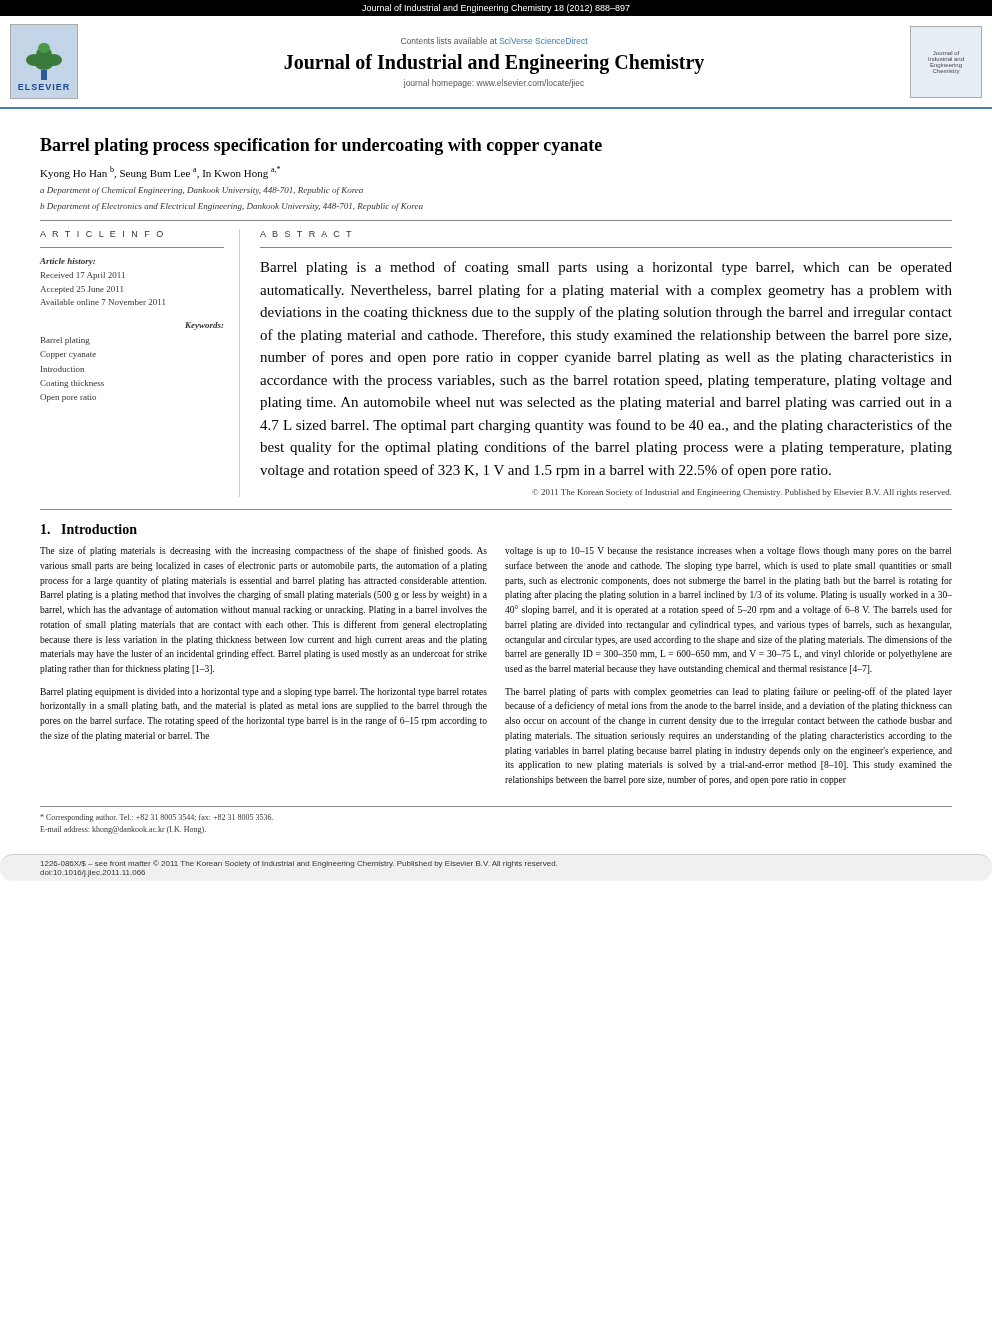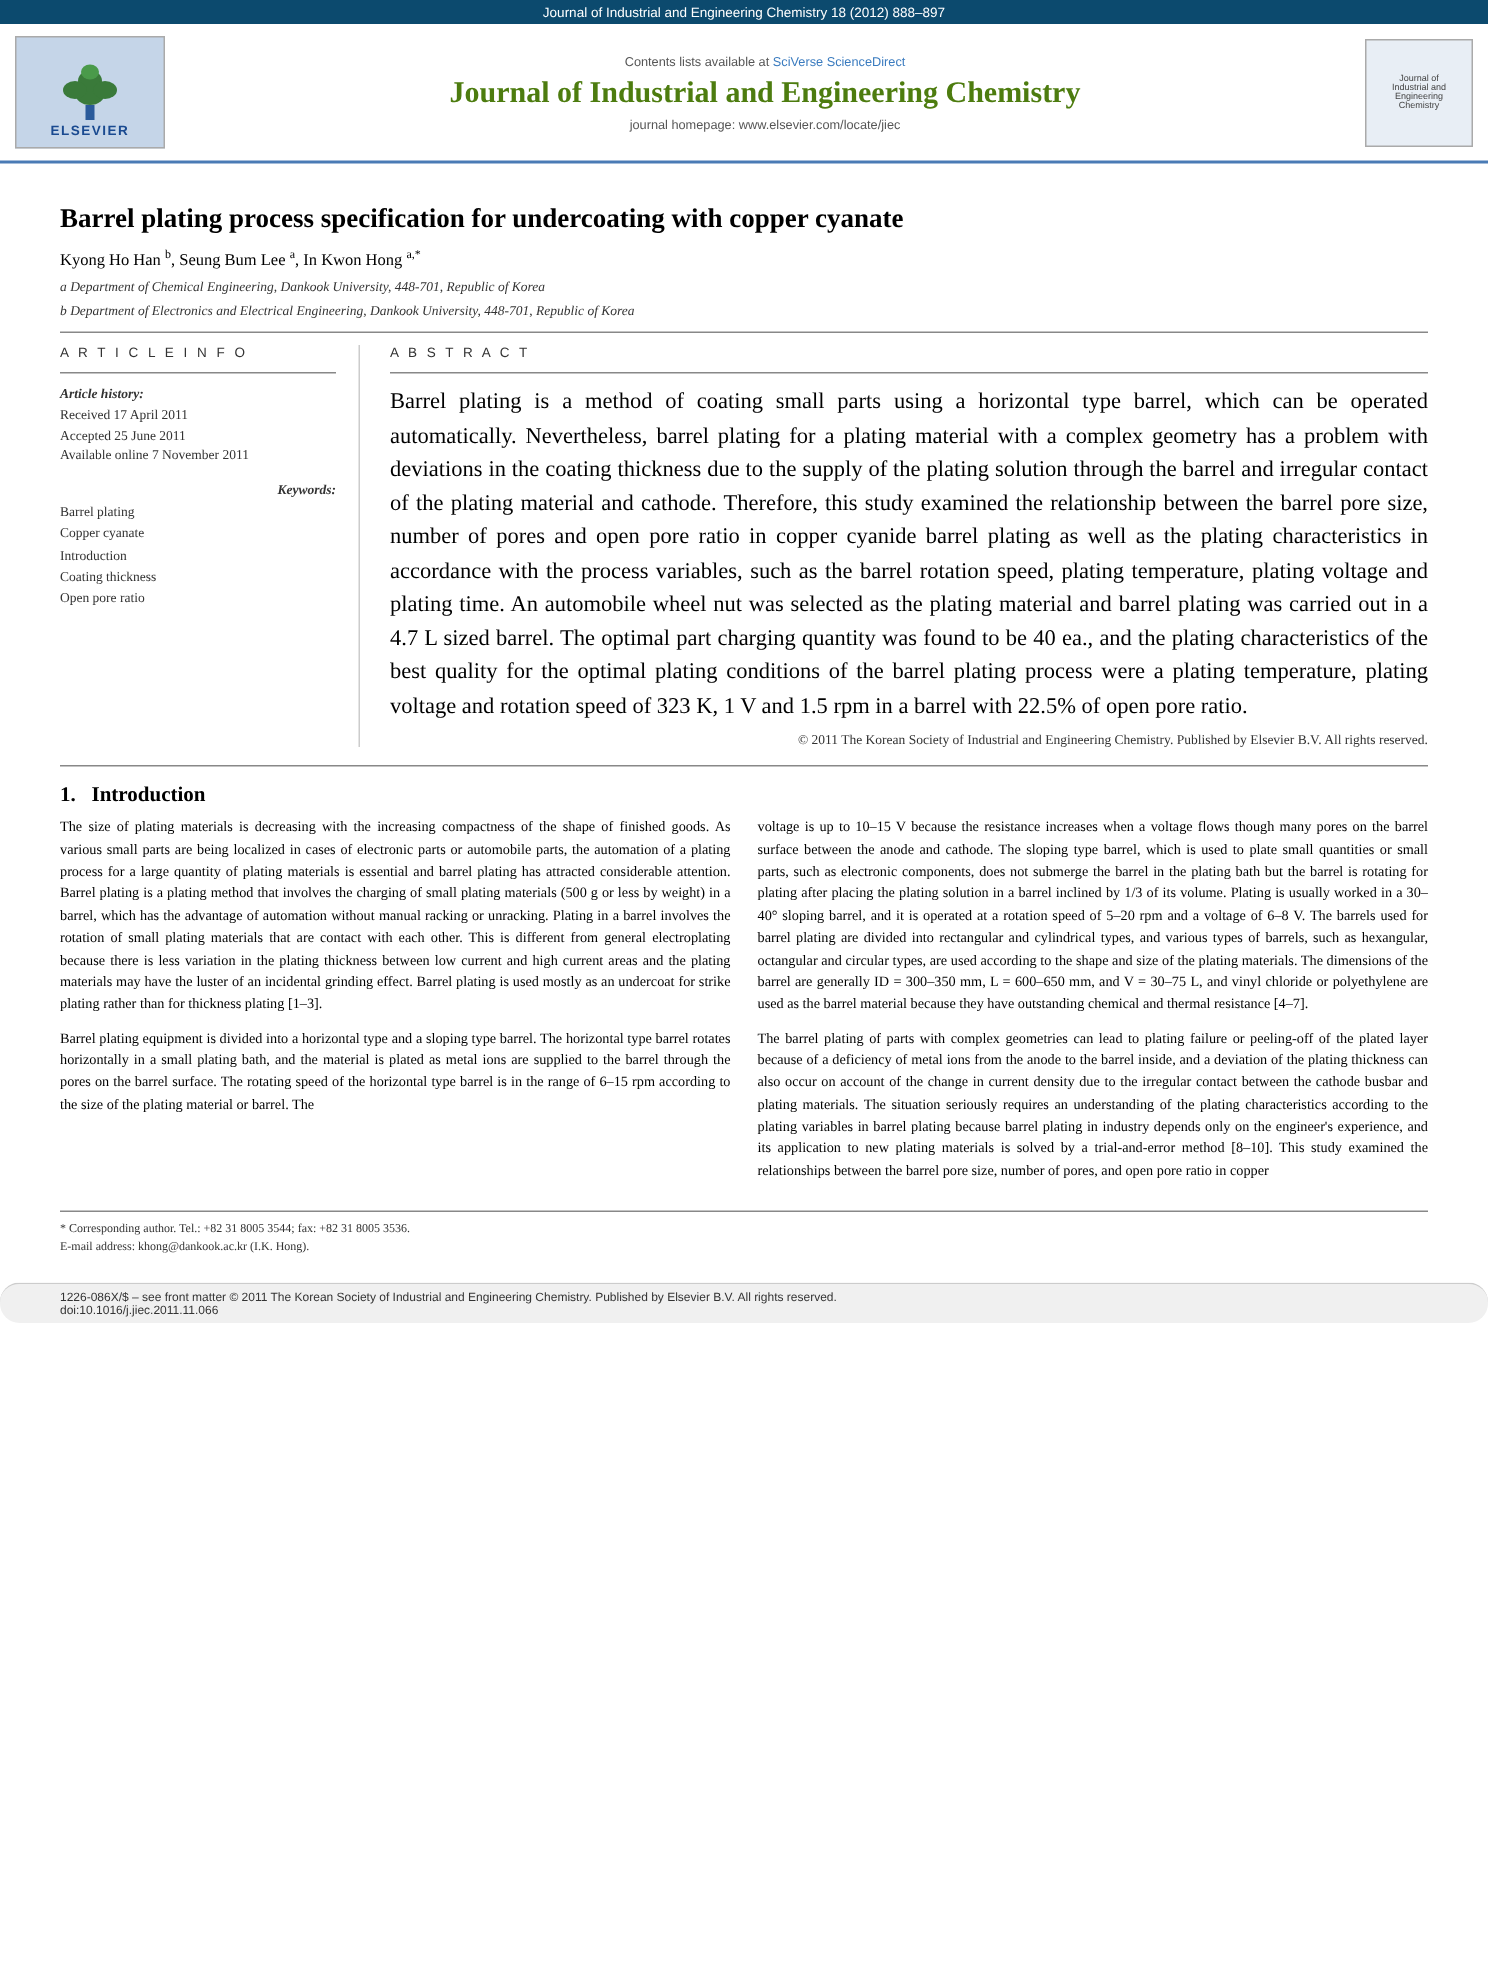--- a/index.html
+++ b/index.html
@@ -7,21 +7,21 @@
       background: #fff;
       font-family: "Times New Roman", Times, serif;
       font-size: 10px;
       color: #000;
       width: 992px;
       min-height: 1323px;
     }
 
     
     .top-bar {
-      background: #0c4a6e;
+      background: #000000;
       color: #fff;
       text-align: center;
       font-size: 9px;
       padding: 3px 0;
       font-family: Arial, sans-serif;
     }
 
     
     .journal-header {
       border-bottom: 2px solid #4a7bb5;
@@ -41,21 +41,21 @@
       font-family: Arial, sans-serif;
       margin-bottom: 4px;
     }
     .journal-header .center-info .contents-line a {
       color: #3a7bbf;
       text-decoration: none;
     }
     .journal-header .center-info .journal-title {
       font-size: 20px;
       font-weight: bold;
-      color: #4d7c0f;
+      color: #000000;
       font-family: "Times New Roman", serif;
       line-height: 1.2;
     }
     .journal-header .center-info .journal-url {
       font-size: 8.5px;
       color: #555;
       font-family: Arial, sans-serif;
       margin-top: 4px;
     }
 
@@ -208,21 +208,21 @@
       font-size: 8px;
       color: #333;
       font-family: Arial, sans-serif;
       margin-top: 8px;
       border-radius: 13px;
     }
 
     
     .elsevier-box {
       background: #c5d5e8;
-      width: 100px;
+      width: 68px;
       height: 75px;
       display: flex;
       flex-direction: column;
       align-items: center;
       justify-content: center;
       border: 1px solid #aaa;
     }
     .right-cover-box {
       width: 72px;
       height: 72px;

